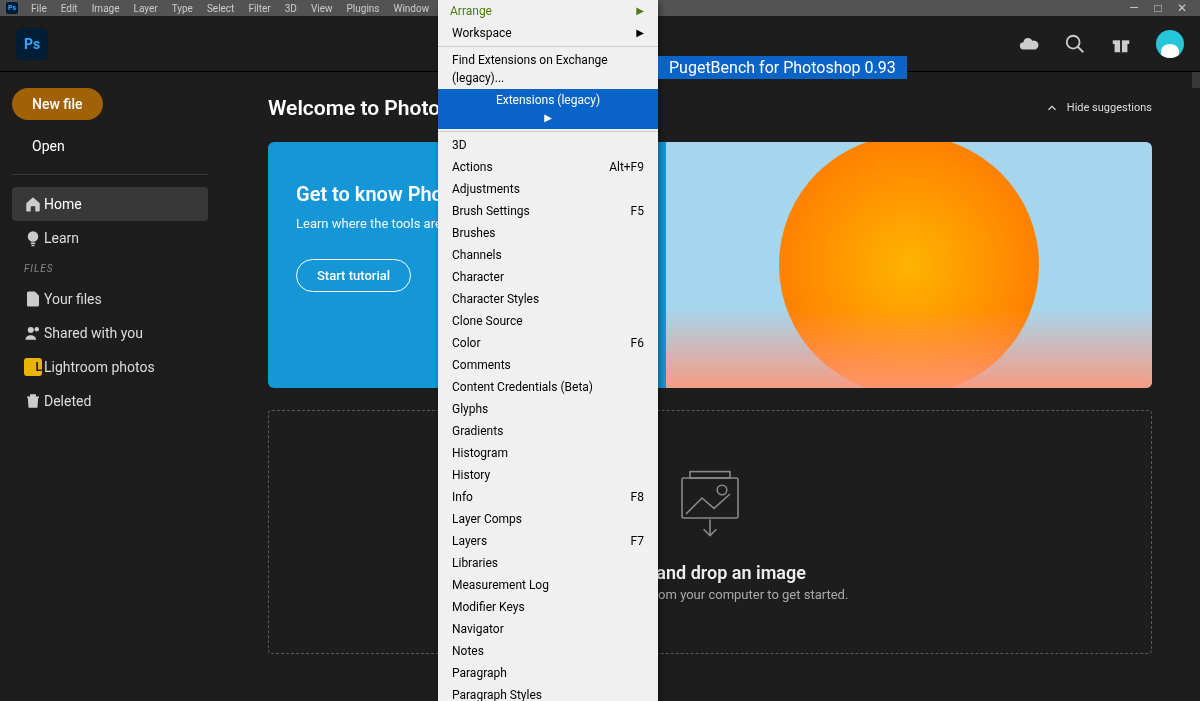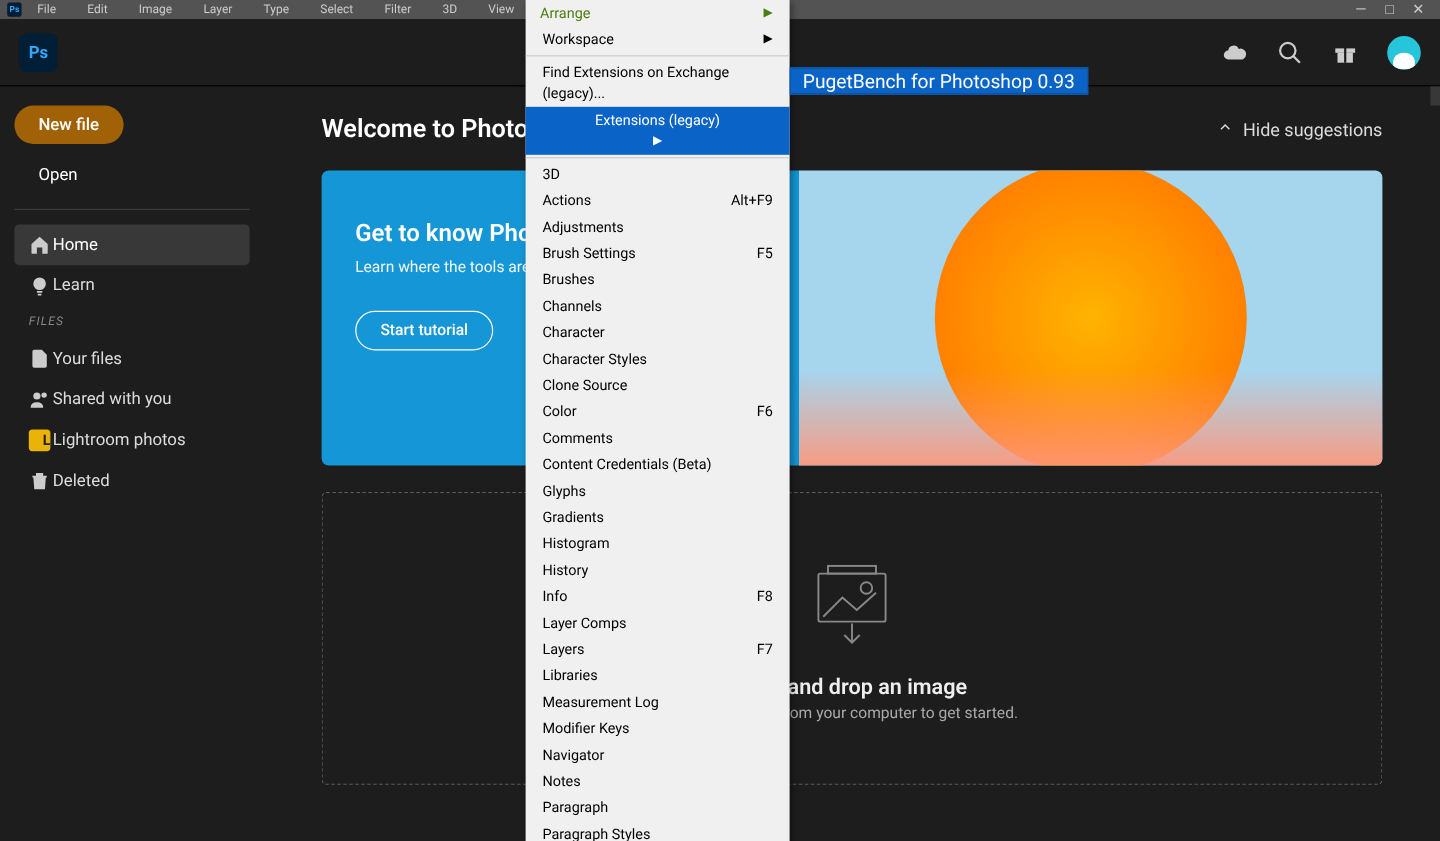--- a/index.html
+++ b/index.html
@@ -1,21 +1,21 @@
 <!DOCTYPE html>
 <html><head>
 <meta charset="utf-8">
 <style>
   * { margin: 0; padding: 0; box-sizing: border-box; font-family: -apple-system, BlinkMacSystemFont, "Segoe UI", Roboto, sans-serif; }
   body { background: #1d1d1d; color: #fff; width: 1200px; height: 701px; overflow: hidden; position: relative; }
 
   
   .titlebar { height: 16px; background: #535353; display: flex; align-items: center; padding: 0 6px; font-size: 10px; color: #ccc; }
   .titlebar .ps-badge { width: 12px; height: 12px; background: #001e36; border-radius: 2px; display: flex; align-items: center; justify-content: center; font-size: 7px; font-weight: bold; color: #31a8ff; margin-right: 6px; }
-  .titlebar .menus { display: flex; gap: 12px; }
+  .titlebar .menus { display: flex; gap: 0; }
   .titlebar .menu-item { padding: 2px 7px; cursor: pointer; }
   .titlebar .spacer { flex: 1; }
   .titlebar .win-btn { width: 24px; text-align: center; font-size: 12px; cursor: pointer; }
 
   
   .toolbar { height: 56px; background: #1d1d1d; display: flex; align-items: center; padding: 0 16px; border-bottom: 1px solid #000; }
   .toolbar .app-icon { width: 32px; height: 32px; background: #001e36; border-radius: 6px; display: flex; align-items: center; justify-content: center; font-weight: bold; color: #31a8ff; font-size: 14px; }
   .toolbar .right-icons { margin-left: auto; display: flex; gap: 24px; align-items: center; }
   .toolbar .icon { width: 22px; height: 22px; fill: #ccc; cursor: pointer; }
   .toolbar .avatar { width: 28px; height: 28px; border-radius: 50%; background: #26c6da; display:flex; align-items:flex-end; justify-content:center; overflow:hidden; }
@@ -28,21 +28,21 @@
   .open-btn { background: transparent; color: #fff; border: none; padding: 8px 20px; font-size: 14px; cursor: pointer; display: block; }
   .sidebar hr { border: none; border-top: 1px solid #3a3a3a; margin: 12px 0; }
   .nav-item { display: flex; align-items: center; gap: 2px; padding: 8px 12px; border-radius: 4px; font-size: 14px; color: #ddd; cursor: pointer; }
   .nav-item.active { background: #383838; color: #fff; }
   .nav-item svg { width: 18px; height: 18px; fill: #ccc; flex-shrink:0; }
   .files-hdr { font-size: 10px; letter-spacing: 1px; color: #888; padding: 8px 12px; font-style: italic; }
 
   .content { flex: 1; padding: 24px 48px 0 48px; position: relative; }
   .welcome-row { display: flex; justify-content: space-between; align-items: center; margin-bottom: 22px; }
   .welcome-title { font-size: 21px; font-weight: 600; }
-  .hide-sugg { display: flex; gap: 8px; font-size: 15px; color: #ddd; cursor: pointer; }
+  .hide-sugg { display: flex; gap: 8px; font-size: 11px; color: #ddd; cursor: pointer; }
   .hide-sugg svg { width: 14px; height: 14px; fill: #ddd; }
 
   .banner { background: linear-gradient(to right, #1596d6 0%, #1596d6 45%, #a6d5ee 45%, #a6d5ee 100%); border-radius: 6px; height: 246px; display: flex; overflow: hidden; position: relative; }
   .banner-left { padding: 40px 28px; width: 45%; }
   .banner-left h2 { font-size: 20px; font-weight: 600; margin-bottom: 10px; }
   .banner-left p { font-size: 13px; opacity: .95; margin-bottom: 28px; }
   .start-btn { border: 1.5px solid #fff; background: transparent; color: #fff; border-radius: 20px; padding: 8px 20px; font-size: 13px; font-weight: 500; cursor: pointer; }
   .banner-art { position: absolute; right: 0; top: 0; bottom:0; width: 55%; }
   .banner-art .sun { position:absolute; left:50%; top:50%; transform:translate(-50%,-50%); width:260px; height:260px; border-radius:50%; background: radial-gradient(circle, #ffb300 0%, #ff7a00 80%); }
   .banner-art .flowers { position:absolute; bottom:0; left:0; right:0; height:80px; background: linear-gradient(to top, rgba(255,150,120,.9), transparent); }

